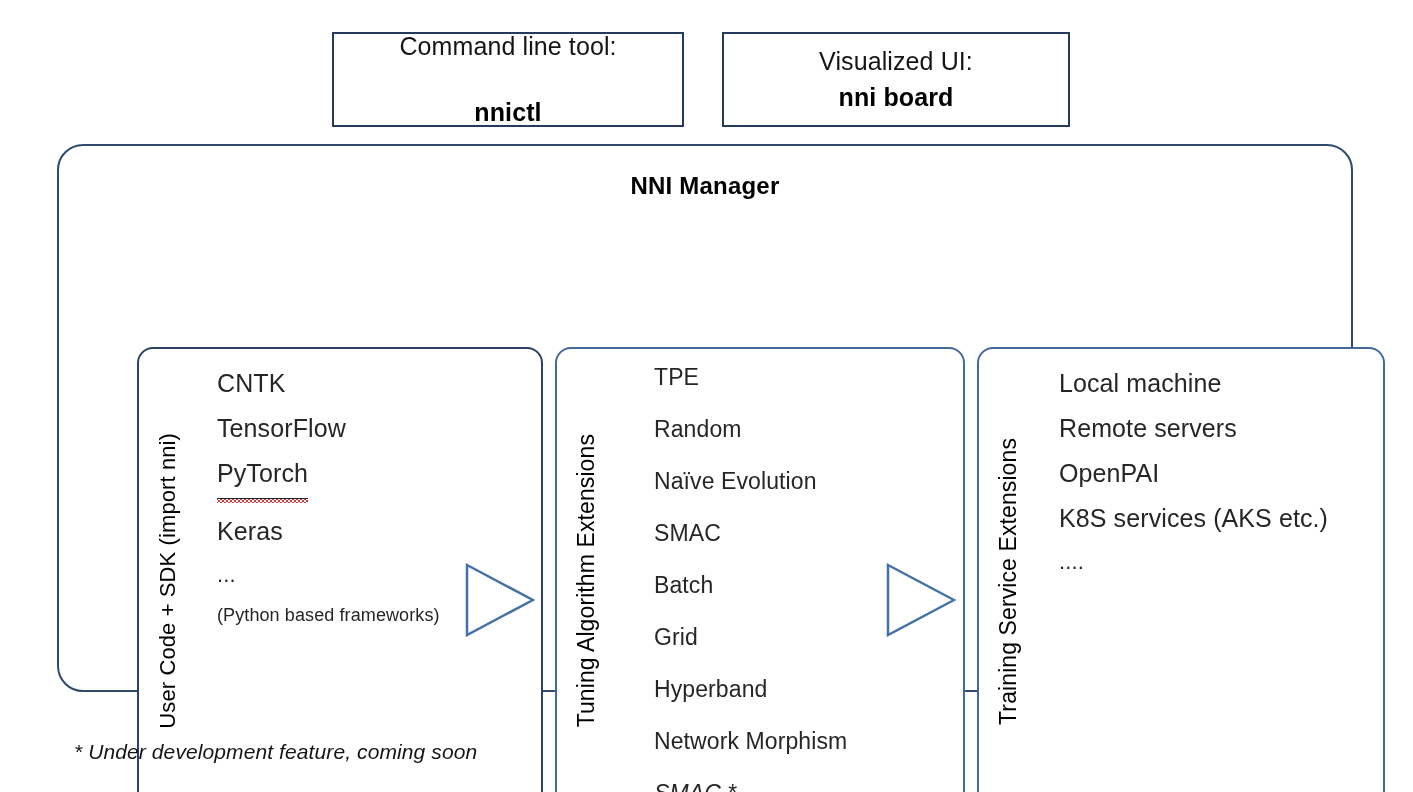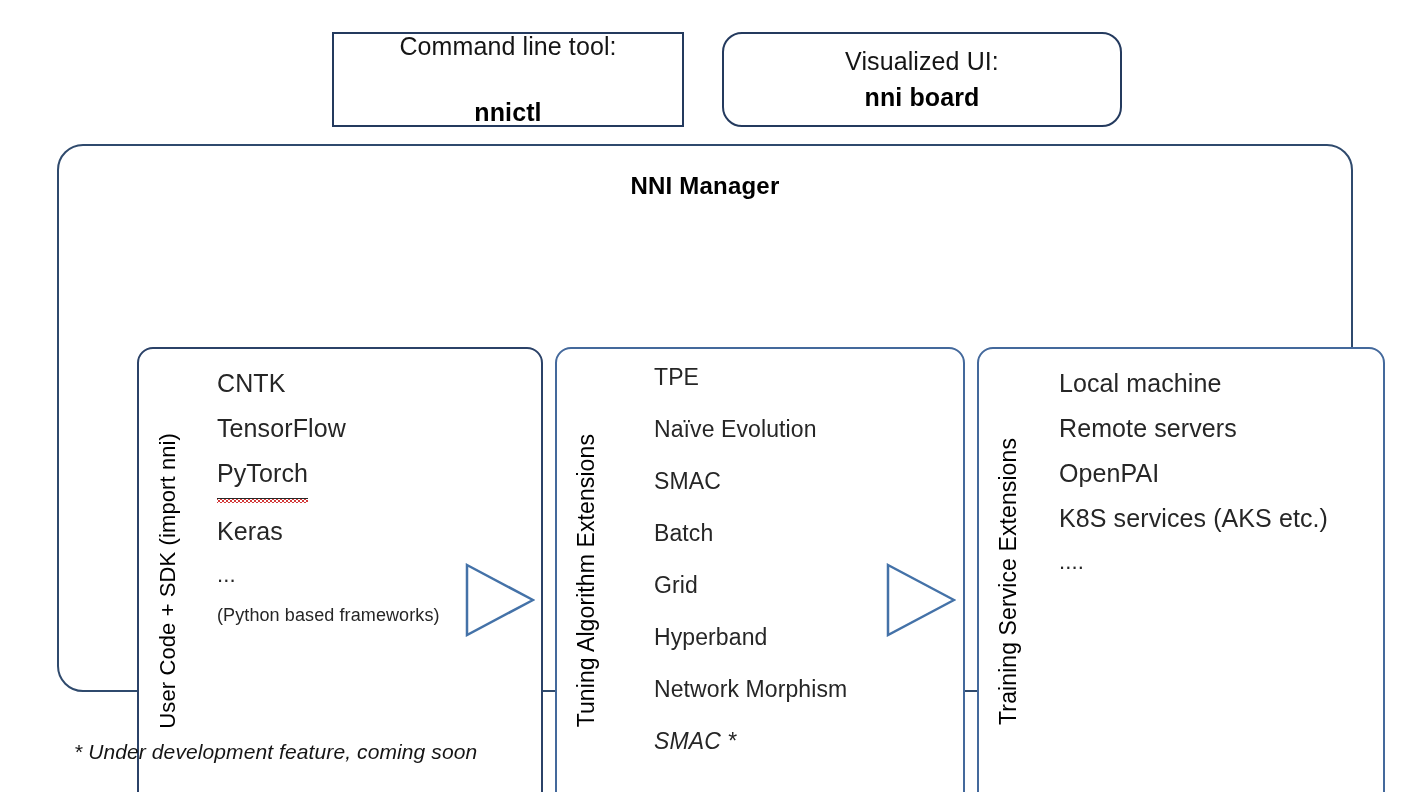--- a/index.html
+++ b/index.html
@@ -23,21 +23,21 @@
     border: 2px solid #243a5e;
     background: #ffffff;
     box-sizing: border-box;
     display: flex;
     flex-direction: column;
     align-items: center;
     justify-content: center;
     text-align: center;
   }
   #top-box-cli { left: 332px; top: 32px; width: 352px; height: 95px; gap: 31px; }
-  #top-box-ui  { left: 722px; top: 32px; width: 400px; height: 95px; border-radius: 20px; }
+  #top-box-ui  { left: 722px; top: 32px; width: 348px; height: 95px; }
 
   .top-box-caption {
     font-size: 25px;
     font-weight: 400;
     color: #151515;
     line-height: 1.15;
     letter-spacing: 0.1px;
   }
   .top-box-name {
     font-size: 25px;
@@ -211,20 +211,21 @@
       <div class="list-item is-small">(Python based frameworks)</div>
     </div>
   </div>
 
   <div class="column-box" id="column-tuning">
     <div class="column-side-label">
       <span>Tuning Algorithm Extensions</span>
     </div>
     <div class="column-items">
       <div class="list-item">TPE</div>
+      <div class="list-item">Random</div>
       <div class="list-item">Naïve Evolution</div>
       <div class="list-item">SMAC</div>
       <div class="list-item">Batch</div>
       <div class="list-item">Grid</div>
       <div class="list-item">Hyperband</div>
       <div class="list-item">Network Morphism</div>
       <div class="list-item is-italic">SMAC *</div>
       <div class="list-item is-ellipsis">...</div>
     </div>
   </div>

